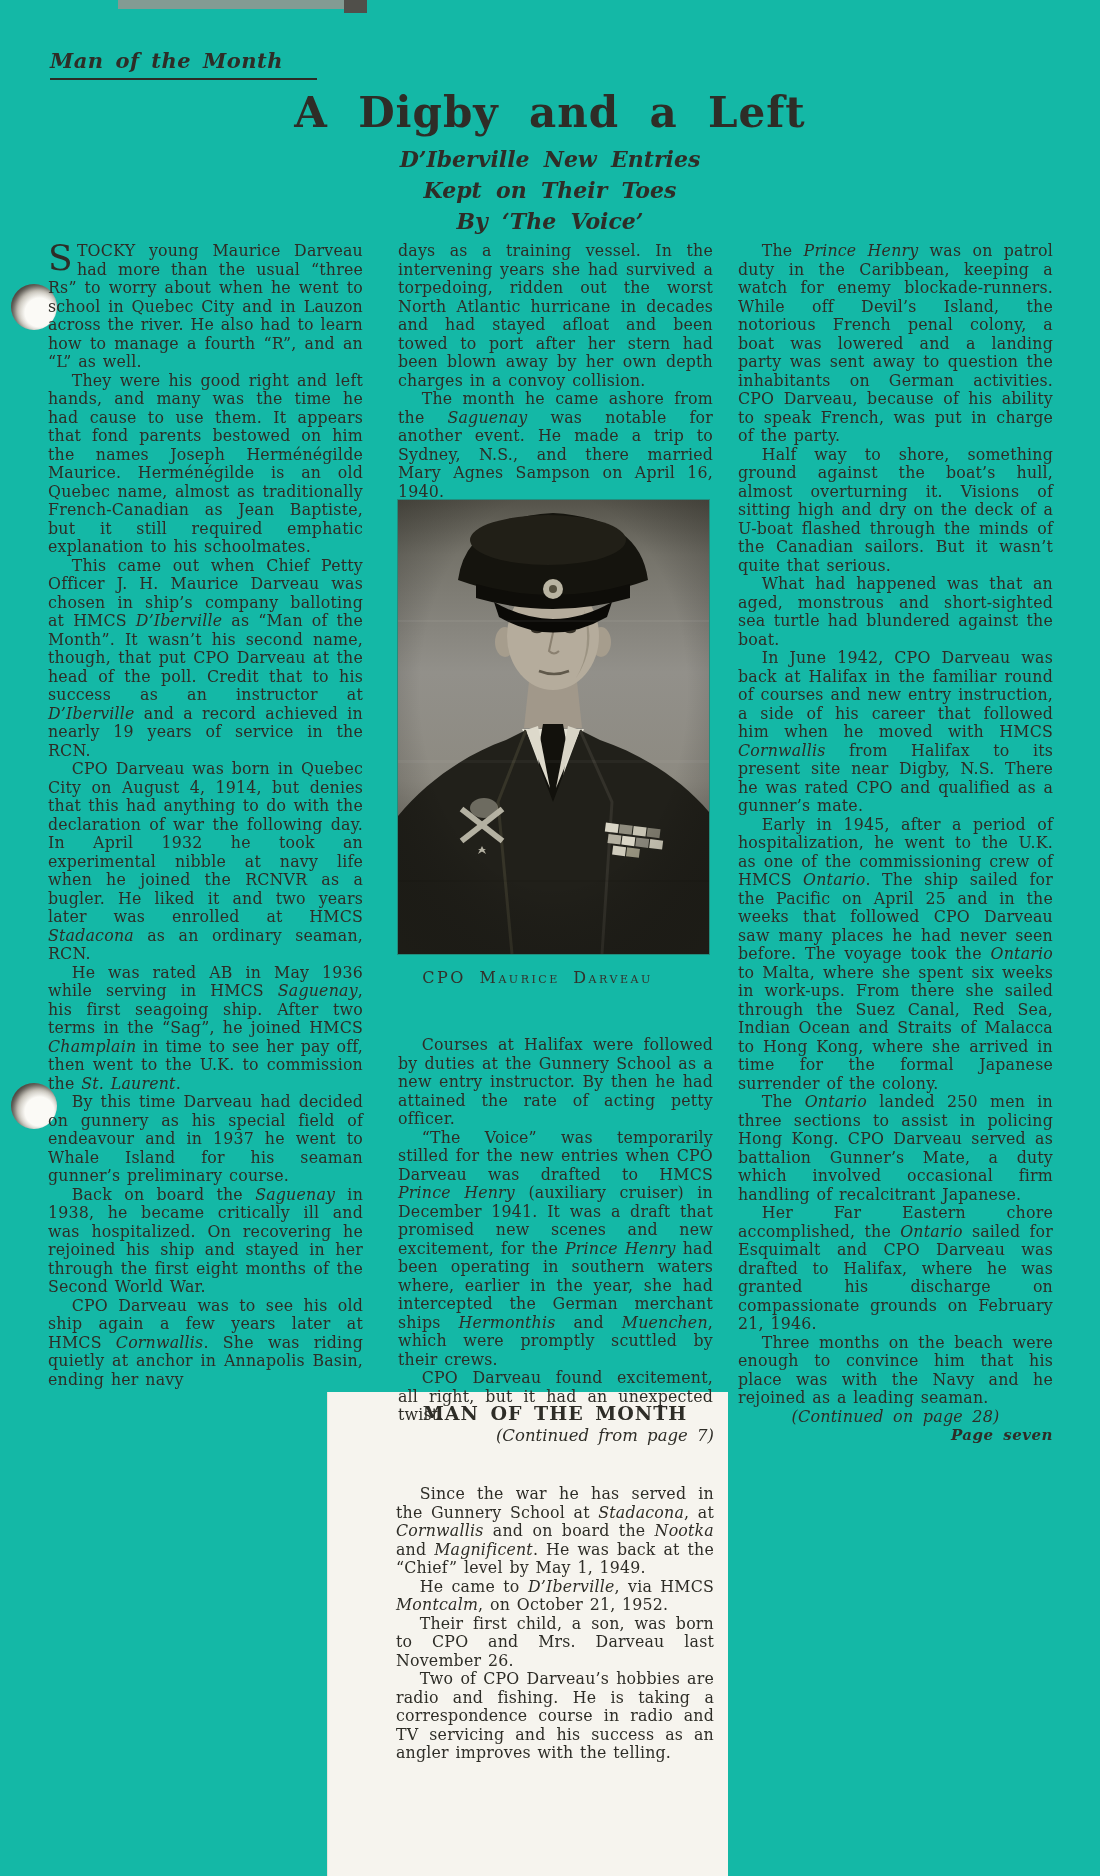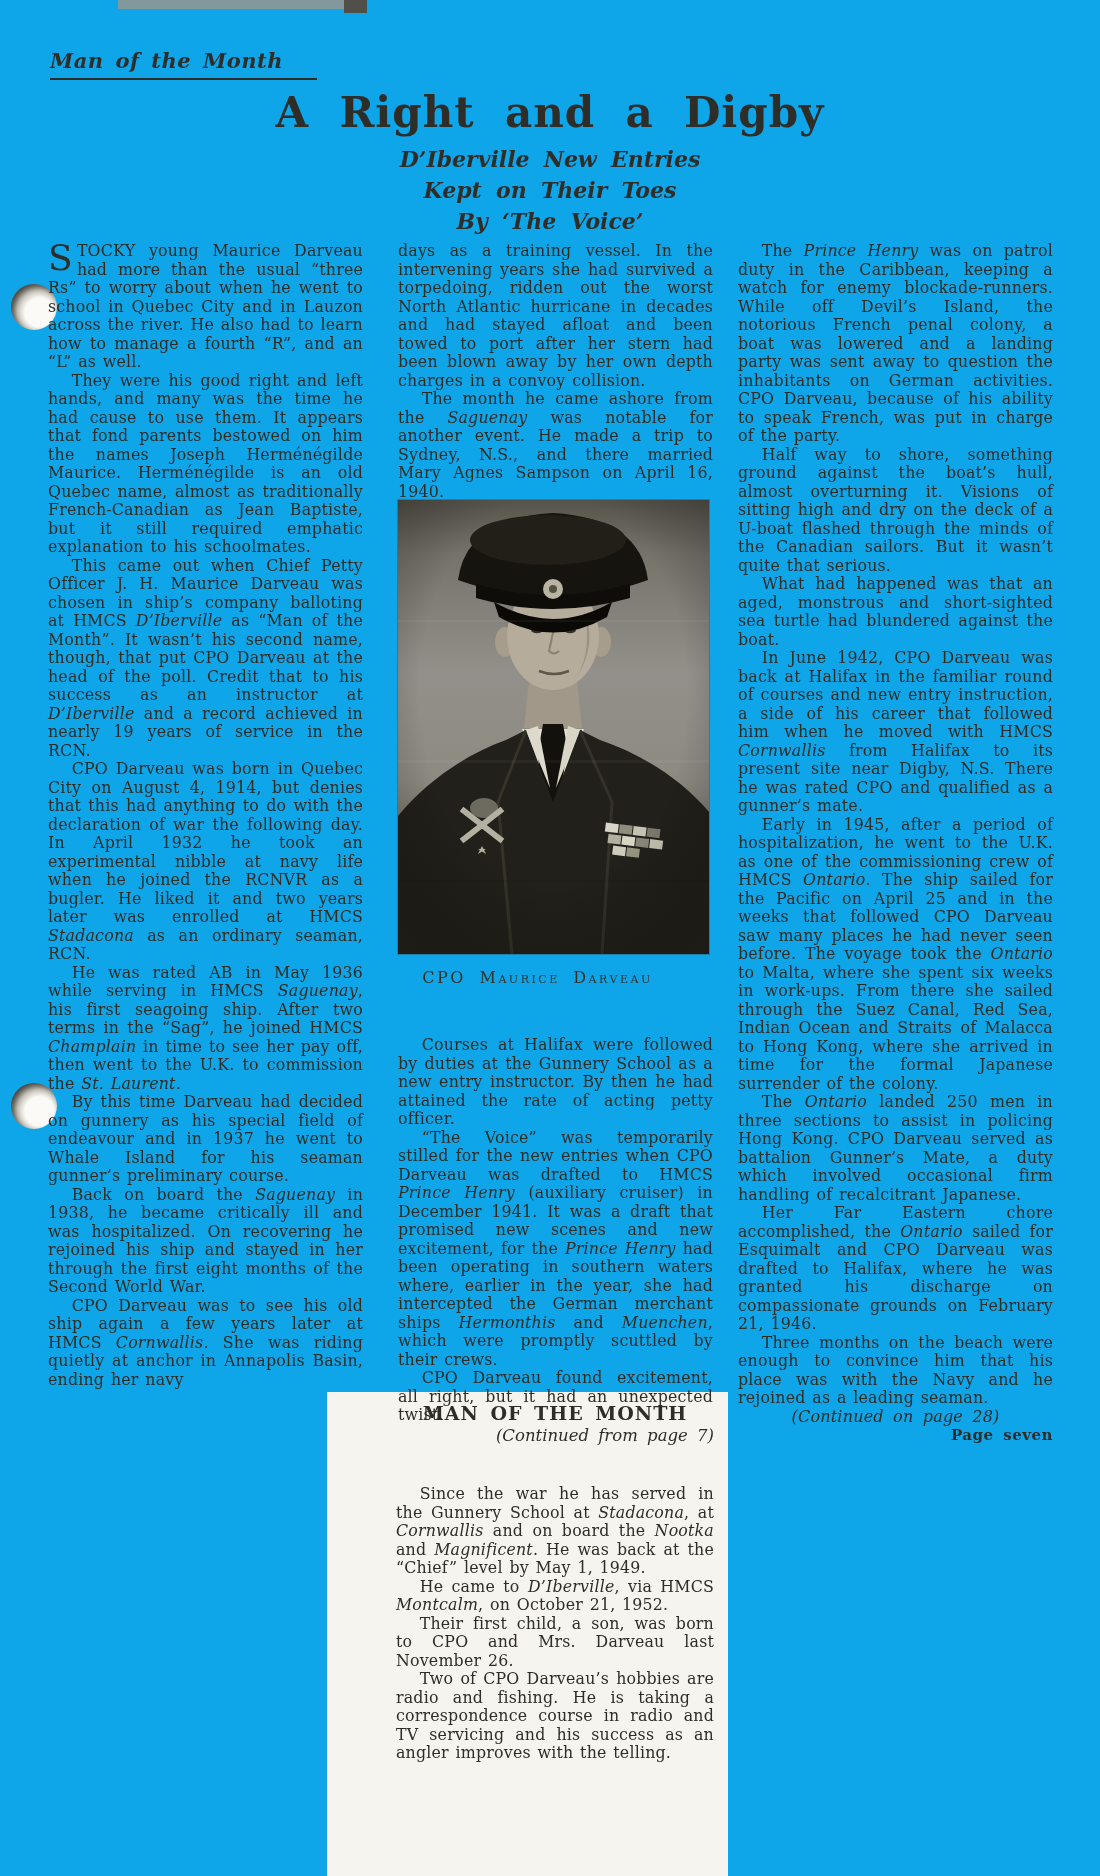--- a/index.html
+++ b/index.html
@@ -1,18 +1,18 @@
 <!DOCTYPE html>
 <html><head>
 <meta charset="utf-8">
 <style>
   html,body { margin:0; padding:0; }
   .page {
     position:relative; width:1100px; height:1876px; overflow:hidden;
-    background:#0ea5e9; color:#2e2d27;
+    background:#14b8a6; color:#2e2d27;
     font-family:"DejaVu Serif","Liberation Serif",serif;
   }
   
   .artifact-bar { position:absolute; left:118px; top:0; width:226px; height:9px; background:#97958f; opacity:.85; }
   .artifact-square { position:absolute; left:344px; top:0; width:23px; height:13px; background:#504f4a; }
   .hole { position:absolute; left:11px; width:46px; height:46px; border-radius:50%;
     background:radial-gradient(circle at 62% 62%, #fbfaf6 0 36%, #c9c5bc 54%, #7b7770 74%, #5f5b54 100%);
     box-shadow:inset 3px 3px 5px rgba(40,38,32,.55); }
   .hole-1 { top:284px; } .hole-2 { top:1083px; }
   .bottom-scan { position:absolute; left:327px; top:1392px; width:400px; height:484px;
@@ -36,40 +36,40 @@
   .dropcap { float:left; font-size:36px; line-height:29px; padding:1px 4px 0 0; }
 
   .photo-wrap { position:absolute; left:398px; top:500px; width:311px; height:454px;
     outline:1px solid rgba(60,58,50,.35); }
   .photo-caption { position:absolute; left:380px; top:968px; width:315px; text-align:center;
     font-size:16px; font-variant:small-caps; letter-spacing:2.5px; word-spacing:6px; color:#33312b; }
 
   .continued-note { margin-top:18px; text-indent:0 !important; text-align:center;
     font-style:italic; font-size:16px; word-spacing:4px; }
   .page-number { margin-top:9px; text-indent:0 !important; text-align:right;
-    font-weight:bold; font-size:15px; letter-spacing:.5px; word-spacing:4px; }
+    font-style:italic; font-weight:bold; font-size:15px; letter-spacing:.5px; word-spacing:4px; }
 
   .continuation { position:absolute; left:396px; top:1402px; width:318px; }
   .cont-title { text-align:center; font-size:19px; font-weight:bold; letter-spacing:1px; word-spacing:4px; margin:0; }
   .cont-subtitle { text-align:right; font-size:16.5px; font-style:italic; word-spacing:4px; margin:2px 0 11px 0; }
   .cont-body { position:static; }
 </style>
 </head>
 <body>
 
 <div class="page">
 
   <div class="artifact-bar"></div>
   <div class="artifact-square"></div>
   <div class="hole hole-1"></div>
   <div class="hole hole-2"></div>
   <div class="bottom-scan"></div>
 
   <div class="kicker">Man of the Month</div>
-  <h1 class="title" style="margin:0;">A Right and a Digby</h1>
+  <h1 class="title" style="margin:0;">A Digby and a Left</h1>
   <div class="subtitle">
     <div>D’Iberville  New  Entries</div>
     <div>Kept  on  Their  Toes</div>
     <div>By  ‘The  Voice’</div>
   </div>
 
   <div class="col col-1" data-first-flush="">
       <p><span class="dropcap">S</span>TOCKY young Maurice Darveau had more than the usual “three Rs” to worry about when he went to school in Quebec City and in Lauzon across the river.  He also had to learn how to manage a fourth “R”, and an “L” as well.</p>
       <p>They were his good right and left hands, and many was the time he had cause to use them.  It appears that fond parents bestowed on him the names Joseph Herménégilde Maurice. Herménégilde is an old Quebec name, almost as traditionally French-Canadian as Jean Baptiste, but it still required emphatic explanation to his schoolmates.</p>
       <p>This came out when Chief Petty Officer J. H. Maurice Darveau was chosen in ship’s company balloting at HMCS <i>D’Iberville</i> as “Man of the Month”.  It wasn’t his second name, though, that put CPO Darveau at the head of the poll. Credit that to his success as an instructor at <i>D’Iberville</i> and a record achieved in nearly 19 years of service in the RCN.</p>

